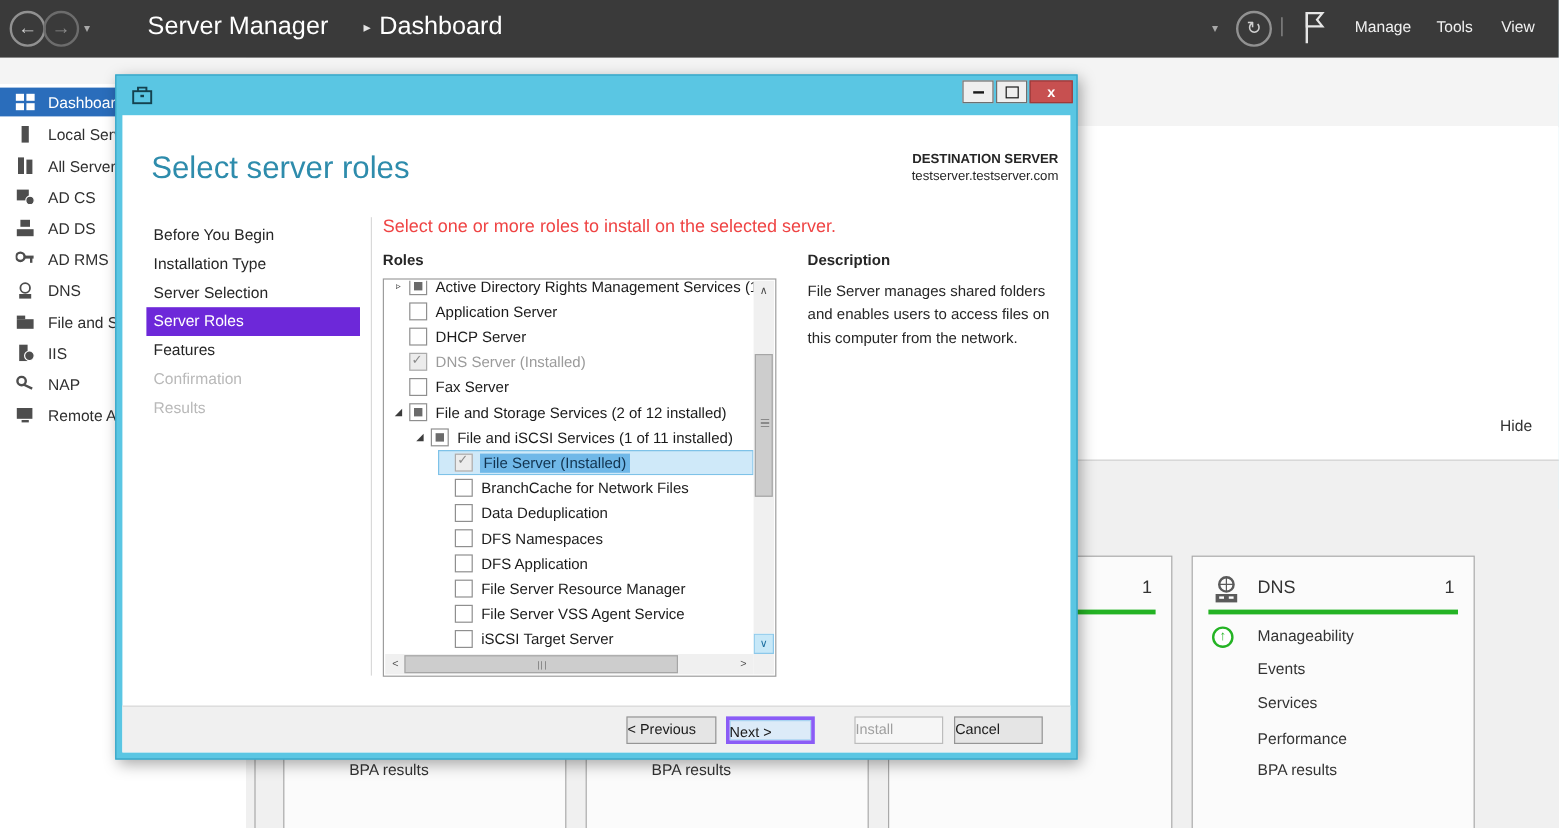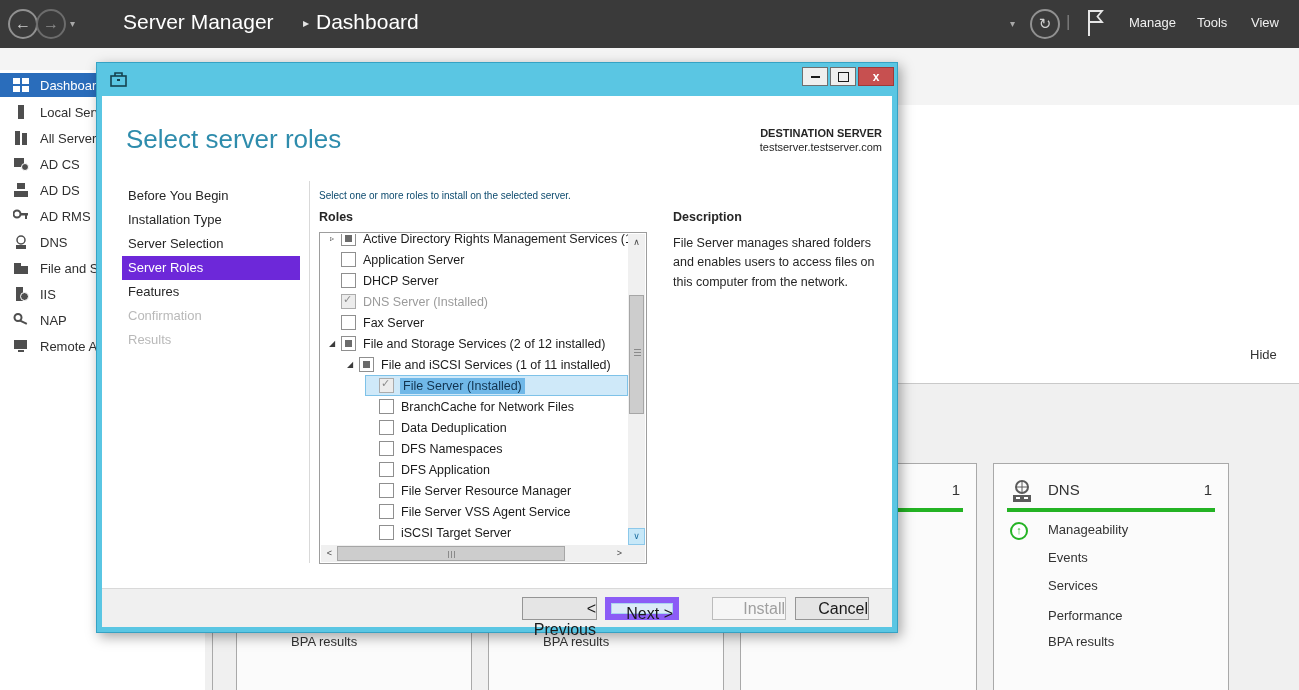--- a/index.html
+++ b/index.html
@@ -56,21 +56,21 @@
   .page-title{position:absolute;left:24px;top:28px;font-size:26px;color:#2e8cac;font-weight:normal;}
   .dest-label{position:absolute;right:10px;top:31px;font-size:11px;font-weight:bold;color:#262626;text-align:right;}
   .dest-server{position:absolute;right:10px;top:45px;font-size:11px;color:#262626;text-align:right;}
 
   .steps{position:absolute;left:20px;top:88px;width:178px;}
   .step{height:24px;line-height:24px;padding-left:6px;font-size:13px;color:#262626;}
   .step.active{background:#6d28d9;color:#fff;}
   .step.disabled{color:#b9b9b9;}
   .vsep{position:absolute;left:207px;top:85px;width:1px;height:382px;background:#d9d9d9;}
 
-  .instruction{position:absolute;left:217px;top:84px;font-size:10px;color:#0c4a6e;margin-top:10px;}
+  .instruction{position:absolute;left:217px;top:84px;font-size:15px;color:#ef4444;}
   .roles-label{position:absolute;left:217px;top:114px;font-size:12.5px;font-weight:bold;color:#262626;}
 
   .listbox{position:absolute;left:217px;top:136px;width:328px;height:332px;border:1px solid #9d9d9d;background:#fff;box-sizing:border-box;}
   .lb-view{position:absolute;left:1px;top:1px;right:18px;bottom:18px;overflow:hidden;}
   .rows{position:absolute;left:0;top:-6px;right:0;}
   .row{height:21px;display:flex;align-items:center;font-size:12.5px;color:#1b1b1b;white-space:nowrap;}
   .row .arrow{width:18px;flex:none;text-align:center;font-size:8px;color:#3c3c3c;}
   .row.lvl0{padding-left:2px;}
   .row.lvl1{padding-left:20px;}
   .row.lvl2{padding-left:40px;}
@@ -98,23 +98,23 @@
   .hthumb{position:absolute;top:1px;bottom:1px;left:16px;width:228px;background:#cdcdcd;border:1px solid #a6a6a6;box-sizing:border-box;}
   .hthumb .grip{position:absolute;top:4px;left:110px;width:8px;height:7px;
       background:repeating-linear-gradient(90deg,#8a8a8a 0 1px,transparent 1px 3px);}
   .sb-corner{position:absolute;right:1px;bottom:1px;width:17px;height:17px;background:#f0f0f0;}
 
   .desc-title{position:absolute;left:571px;top:114px;font-size:12.5px;font-weight:bold;color:#262626;}
   .desc-text{position:absolute;left:571px;top:138px;width:218px;font-size:12.5px;color:#262626;line-height:1.55;}
 
   .btm-band{position:absolute;left:0;right:0;top:492px;bottom:0;background:#f0f0f0;border-top:1px solid #d9d9d9;}
   .btn{position:absolute;top:501px;height:23px;background:#e5e5e5;border:1px solid #959595;box-sizing:border-box;
-       font-size:16px;color:#1a1a1a;text-align:right;line-height:21px;font-family:"Liberation Sans",sans-serif;padding:0;}
+       font-size:12px;color:#1a1a1a;text-align:left;line-height:21px;font-family:"Liberation Sans",sans-serif;padding:0;}
   .btn.prev{left:420px;width:75px;}
-  .btn.next{left:503px;width:74px;background:#dcebf8;border:6px solid #8b5cf6;box-shadow:inset 0 0 0 1px #a9d4f1;}
+  .btn.next{left:503px;width:74px;background:#dcebf8;border:3px solid #8b5cf6;box-shadow:inset 0 0 0 1px #a9d4f1;}
   .btn.install{left:610px;width:74px;background:#f6f6f6;border-color:#bcbcbc;color:#9f9f9f;}
   .btn.cancel{left:693px;width:74px;}
 </style>
 </head>
 <body>
 
 <div class="band-top"></div>
 <div class="band-sub"></div>
 <div class="content-white"></div>
 <div class="section-divider"></div>

